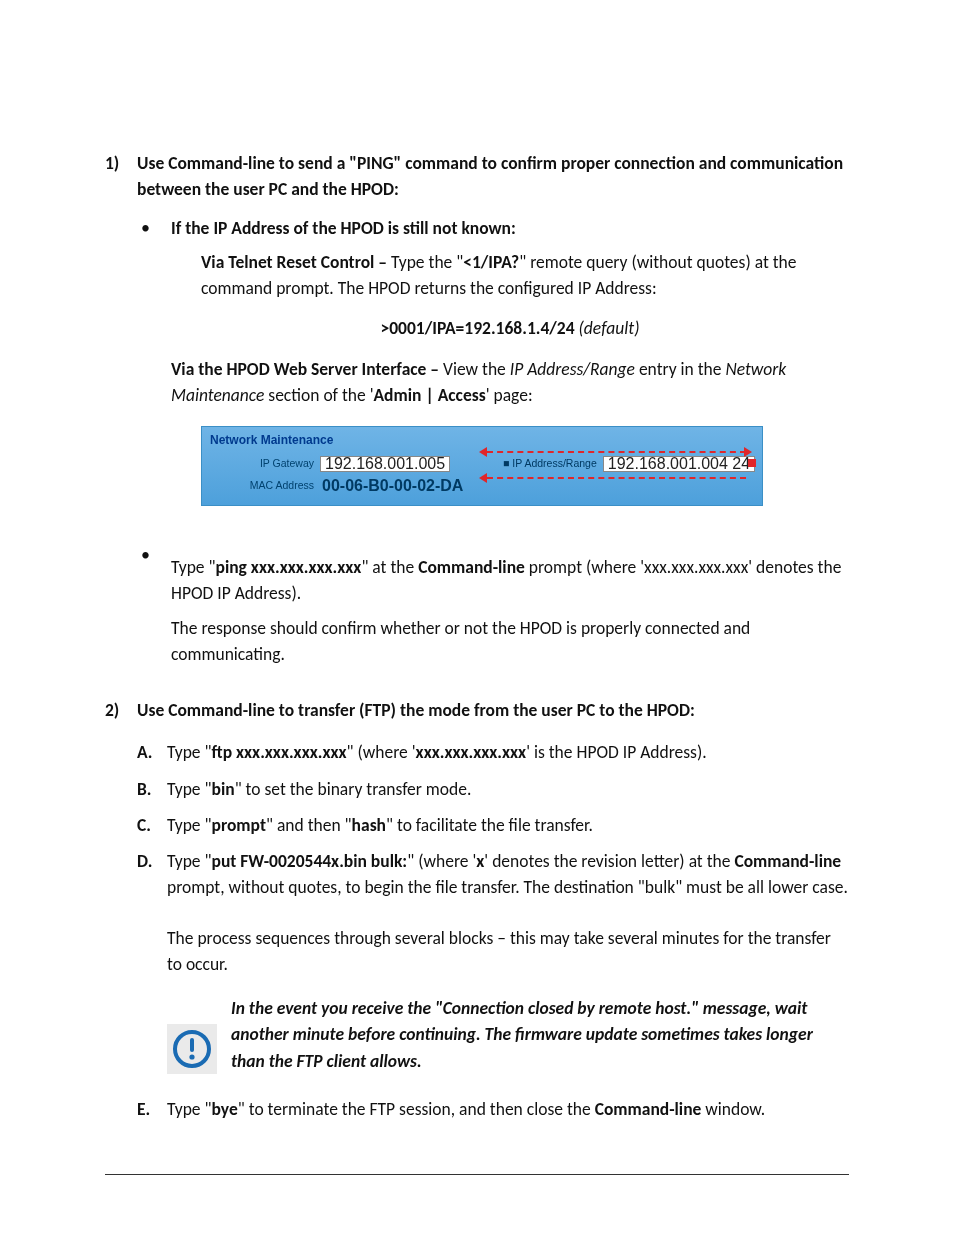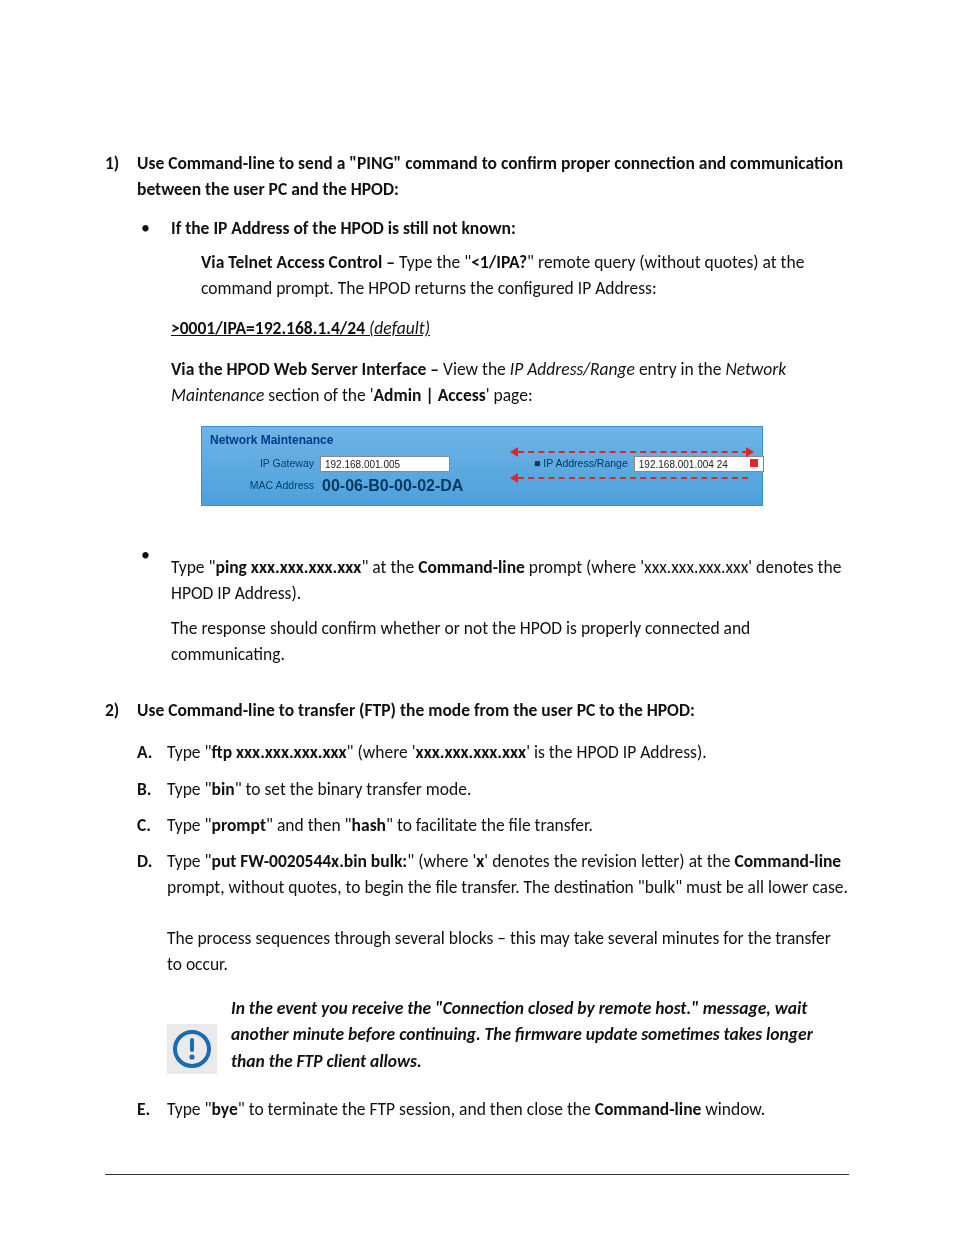--- a/index.html
+++ b/index.html
@@ -48,23 +48,22 @@
     flex: 0 0 30px;
     font-weight: 700;
   }
   .letter-row .lbody { flex: 1; }
   .indent-para {
     margin-left: 30px;
     margin-top: 8px;
     margin-bottom: 8px;
   }
   .center-line {
-    text-align: left;
+    text-align: center;
     margin: 14px 0;
-    text-decoration: underline;
   }
   b, strong { font-weight: 700; }
   i, em { font-style: italic; }
 
   
   .nm-figure {
     margin: 18px 0 24px 30px;
     width: 560px;
     background: linear-gradient(#6fb4e6, #4da0db);
     border: 1px solid #3b8fc6;
@@ -75,21 +74,20 @@
     padding-bottom: 6px;
   }
   .nm-title {
     color: #003a8e;
     font-weight: 700;
     padding: 4px 8px 6px 8px;
     font-size: 12px;
   }
   .nm-cols {
     display: flex;
-    gap: 31px;
   }
   .nm-col-left {
     flex: 0 0 48%;
     padding-left: 10px;
   }
   .nm-col-right {
     flex: 1;
     position: relative;
     padding-left: 6px;
   }
@@ -104,21 +102,21 @@
     text-align: right;
     padding-right: 6px;
     color: #00426f;
     font-size: 10.5px;
   }
   .nm-input {
     background: #fff;
     border: 1px solid #888;
     height: 14px;
     padding: 0 4px;
-    font-size: 10px;
+    font-size: 16px;
     color: #222;
     min-width: 120px;
     display: inline-flex;
     align-items: center;
   }
   .nm-static {
     font-weight: 700;
     color: #003a63;
     font-size: 16px;
     padding-left: 2px;
@@ -213,21 +211,21 @@
     <div class="marker">1)</div>
     <div class="content">
       <div><b>Use Command-line to send a "PING" command to confirm proper connection and communication between the user PC and the HPOD:</b></div>
 
       <div class="bullet-row">
         <div class="bullet-dot">•</div>
         <div class="bullet-body">
           <div><b>If the IP Address of the HPOD is still not known:</b></div>
 
           <div class="indent-para">
-            <b>Via Telnet Access Control – </b><span>Type the "</span><b>&lt;1/IPA?</b><span>" remote query (without quotes) at the command prompt. The HPOD returns the configured IP Address:</span>
+            <b>Via Telnet Reset Control – </b><span>Type the "</span><b>&lt;1/IPA?</b><span>" remote query (without quotes) at the command prompt. The HPOD returns the configured IP Address:</span>
           </div>
 
           <div class="center-line">
             <b>&gt;0001/IPA=192.168.1.4/24</b><i> (default)</i>
           </div>
 
           <div class="indent-para" style="margin-left:0">
             <b>Via the HPOD Web Server Interface – </b><span>View the </span><i>IP Address/Range</i><span> entry in the </span><i>Network Maintenance</i><span> section of the '</span><b>Admin | Access</b><span>' page:</span>
           </div>
 

